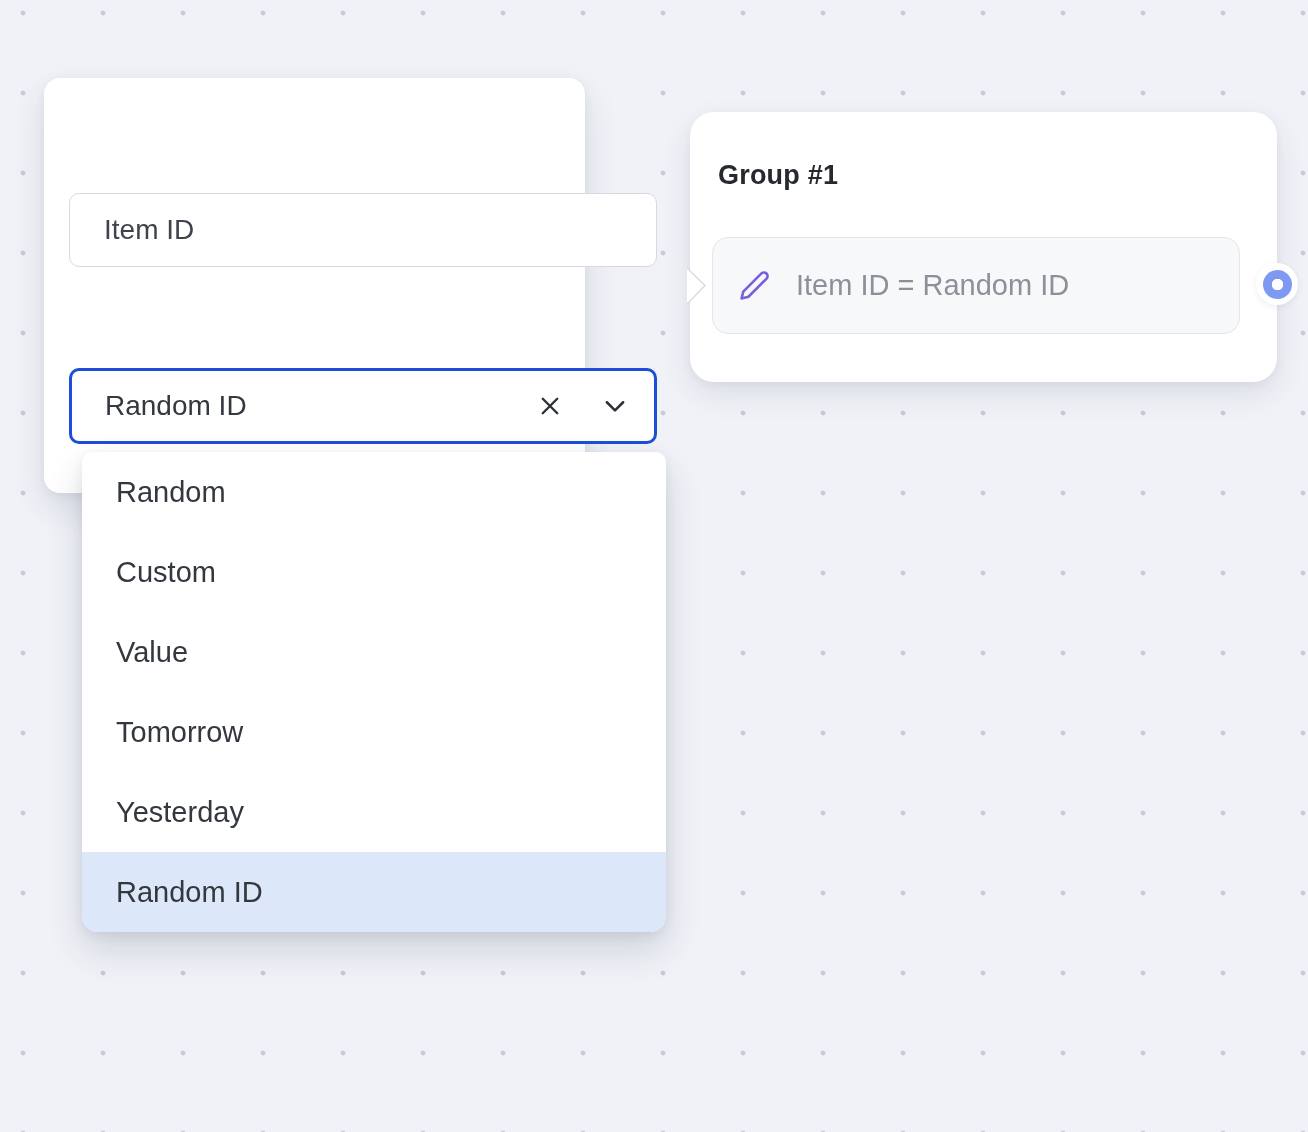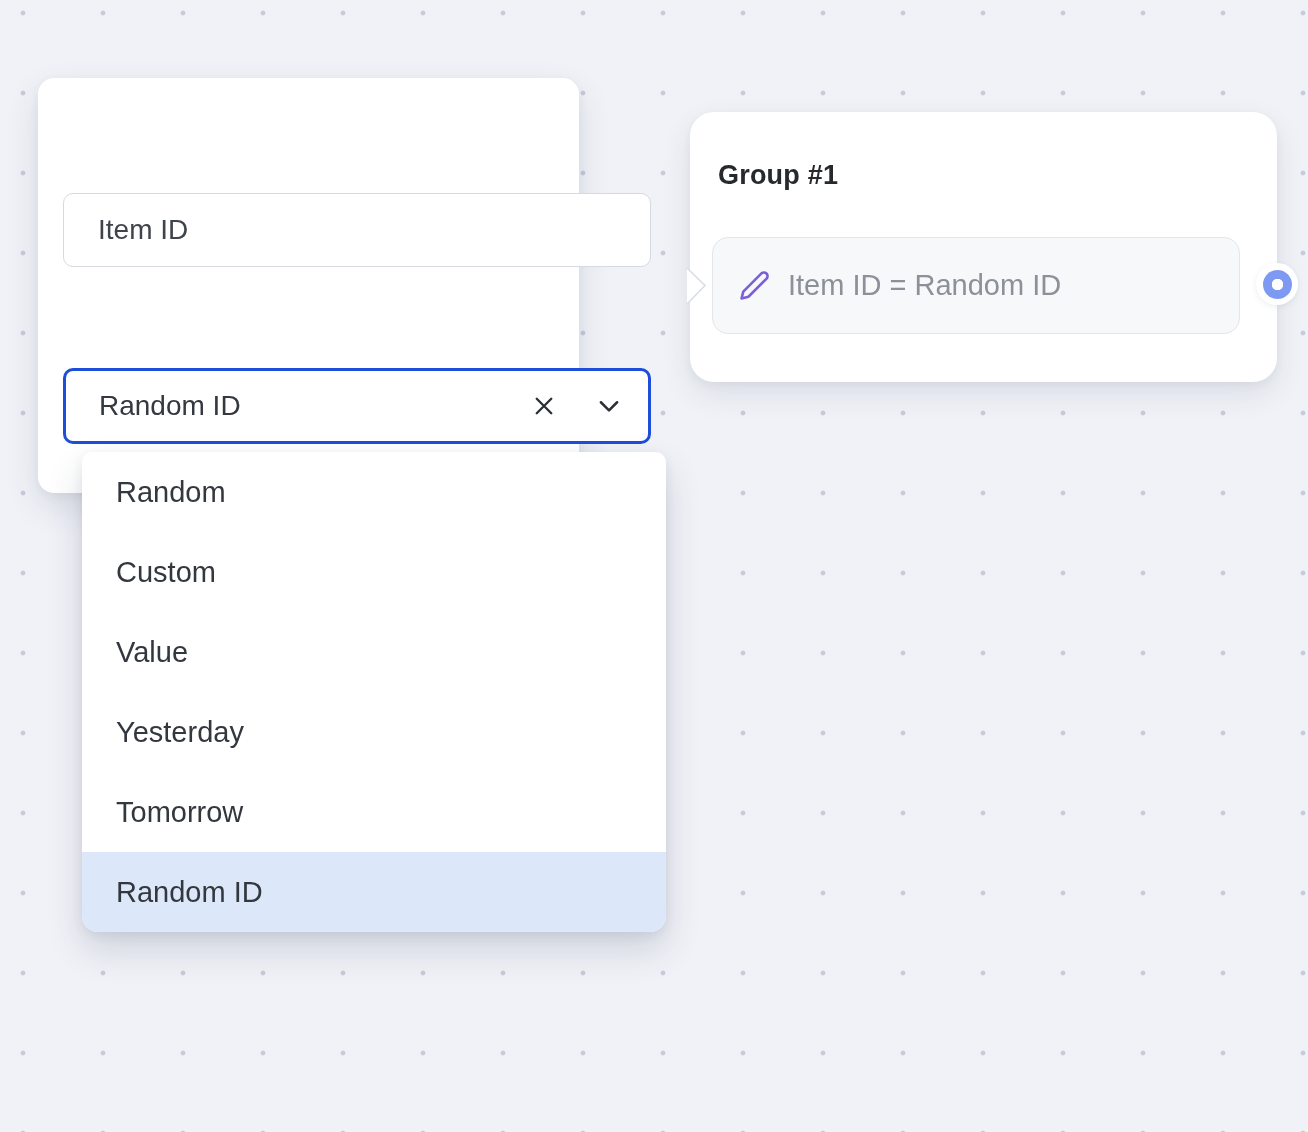--- a/index.html
+++ b/index.html
@@ -32,21 +32,21 @@
     text-align: center;
   }
   .condition-row {
     position: absolute; left: 22px; top: 125px;
     width: 528px; height: 97px;
     background: #F7F8FA;
     border: 1.5px solid #E4E6EB;
     border-radius: 16px;
     box-sizing: border-box;
     display: flex; align-items: center;
-    padding-left: 26px; gap: 18px;
+    padding-left: 26px; gap: 26px;
     cursor: pointer;
   }
   .condition-text {
     font-size: 29px; color: #8B9099;
   }
 
   
   .connector-halo {
     position: absolute; left: 1256px; top: 263px;
     width: 42px; height: 42px; border-radius: 50%;
@@ -61,21 +61,21 @@
   }
 
   
   .connector-caret {
     position: absolute; left: 686px; top: 266px;
     z-index: 4;
   }
 
   
   .popup {
-    position: absolute; left: 38px; top: 78px;
+    position: absolute; left: 44px; top: 78px;
     width: 541px; height: 415px;
     background: #FFFFFF; border-radius: 16px;
     box-shadow: 0 14px 34px rgba(40, 50, 80, 0.12), 0 3px 10px rgba(40, 50, 80, 0.06);
     z-index: 5;
   }
   .popup-label {
     position: absolute; left: 25px;
     font-size: 27px; color: #3A3E45;
   }
   .label-search { top: 135px; }
@@ -180,18 +180,18 @@
           <path d="M5.5 9 L12 15.5 L18.5 9" stroke="#2C2F35" stroke-width="2" fill="none" stroke-linecap="round" stroke-linejoin="round"></path>
         </svg>
       </span>
     </div>
   </div>
 
   <div class="dropdown">
       <div class="dd-item">Random</div>
       <div class="dd-item">Custom</div>
       <div class="dd-item">Value</div>
+      <div class="dd-item">Tomorrow</div>
       <div class="dd-item">Yesterday</div>
-      <div class="dd-item">Tomorrow</div>
       <div class="dd-item selected">Random ID</div>
     </div>
 
 </div>
 
 </body></html>

